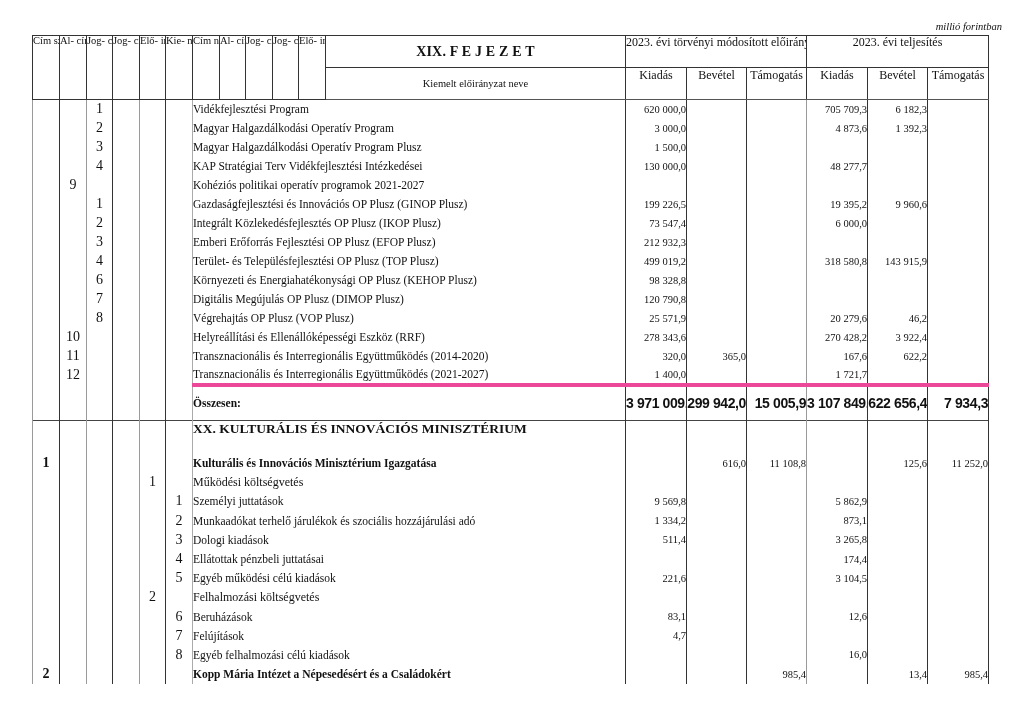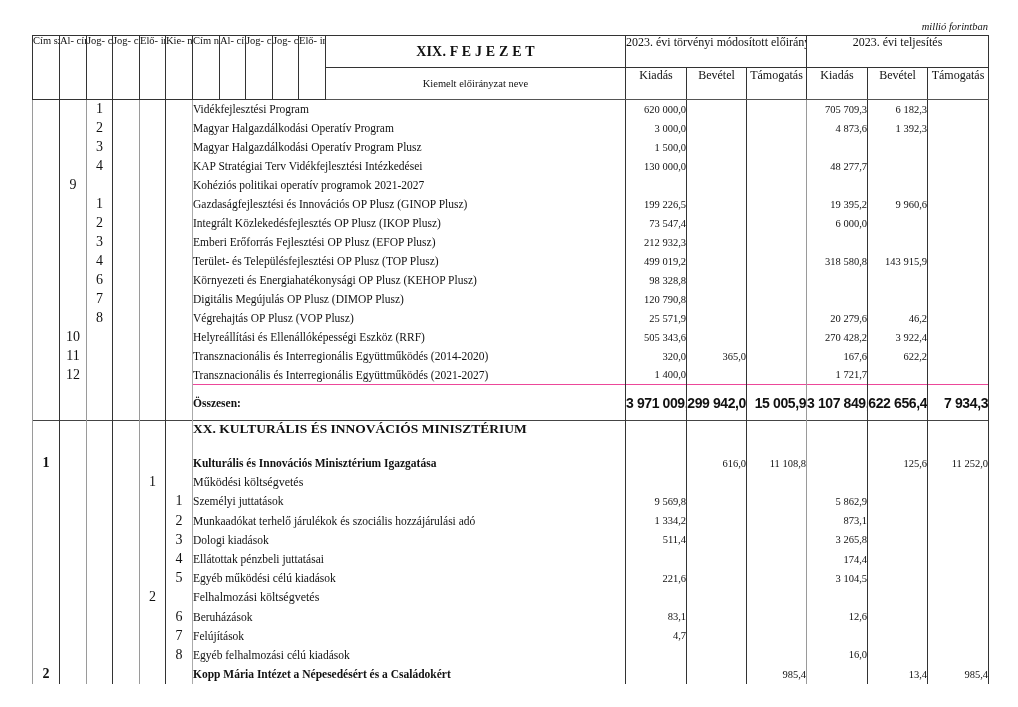--- a/index.html
+++ b/index.html
@@ -2,21 +2,21 @@
 <html><head>
 <meta charset="utf-8">
 <style>
   html, body { margin: 0; padding: 0; background: #ffffff; }
   #page {
     position: relative; width: 1018px; height: 707px; overflow: hidden;
     background: #ffffff; color: #111111;
     font-family: "Liberation Serif", "DejaVu Serif", serif;
   }
   .unit-note {
-    position: absolute; right: 30px; top: 21px;
+    position: absolute; right: 16px; top: 21px;
     font-style: italic; font-size: 10.5px;
   }
   #budget {
     position: absolute; left: 32px; top: 35px; width: 957px;
     table-layout: fixed; border-collapse: collapse;
   }
   #budget th, #budget td { padding: 0; overflow: hidden; white-space: nowrap; }
 
   
   thead th { border: 1px solid #333; font-weight: normal; }
@@ -66,21 +66,21 @@
     text-align: right; font-size: 10.5px; vertical-align: middle; padding-right: 1px;
     border-left: 1px solid #333;
   }
   td.val.grey { border-left-color: #9a9a9a; }
   td.val.last { border-right: 1px solid #333; }
   tr.r-total td.val {
     font-family: "Liberation Sans", "DejaVu Sans", sans-serif; font-weight: bold;
     font-size: 14px; letter-spacing: -0.4px; padding-right: 2px;
   }
   tr.r-total td.name { font-weight: bold; font-size: 11.5px; padding-left: 38px; }
-  tr.r-total td.name, tr.r-total td.val { border-top: 1px solid #ec4899; }
+  tr.r-total td.name, tr.r-total td.val { border-top: 4px solid #ec4899; }
   tr.r-heading td { border-top: 1px solid #444; }
 </style>
 </head>
 <body>
 
 <div id="page">
   <div class="unit-note">millió forintban</div>
 
   <table id="budget">
     <colgroup>
@@ -337,21 +337,21 @@
           <td class="val last"></td>
         </tr>
         <tr class="r-upper">
           <td class="code grey"></td>
           <td class="code">10</td>
           <td class="code grey"></td>
           <td class="code"></td>
           <td class="code grey"></td>
           <td class="code"></td>
           <td class="name lv0" colspan="6">Helyreállítási és Ellenállóképességi Eszköz (RRF)</td>
-          <td class="val">505 343,6</td>
+          <td class="val">278 343,6</td>
           <td class="val"></td>
           <td class="val"></td>
           <td class="val grey">270 428,2</td>
           <td class="val">3 922,4</td>
           <td class="val last"></td>
         </tr>
         <tr class="r-upper">
           <td class="code grey"></td>
           <td class="code">11</td>
           <td class="code grey"></td>

